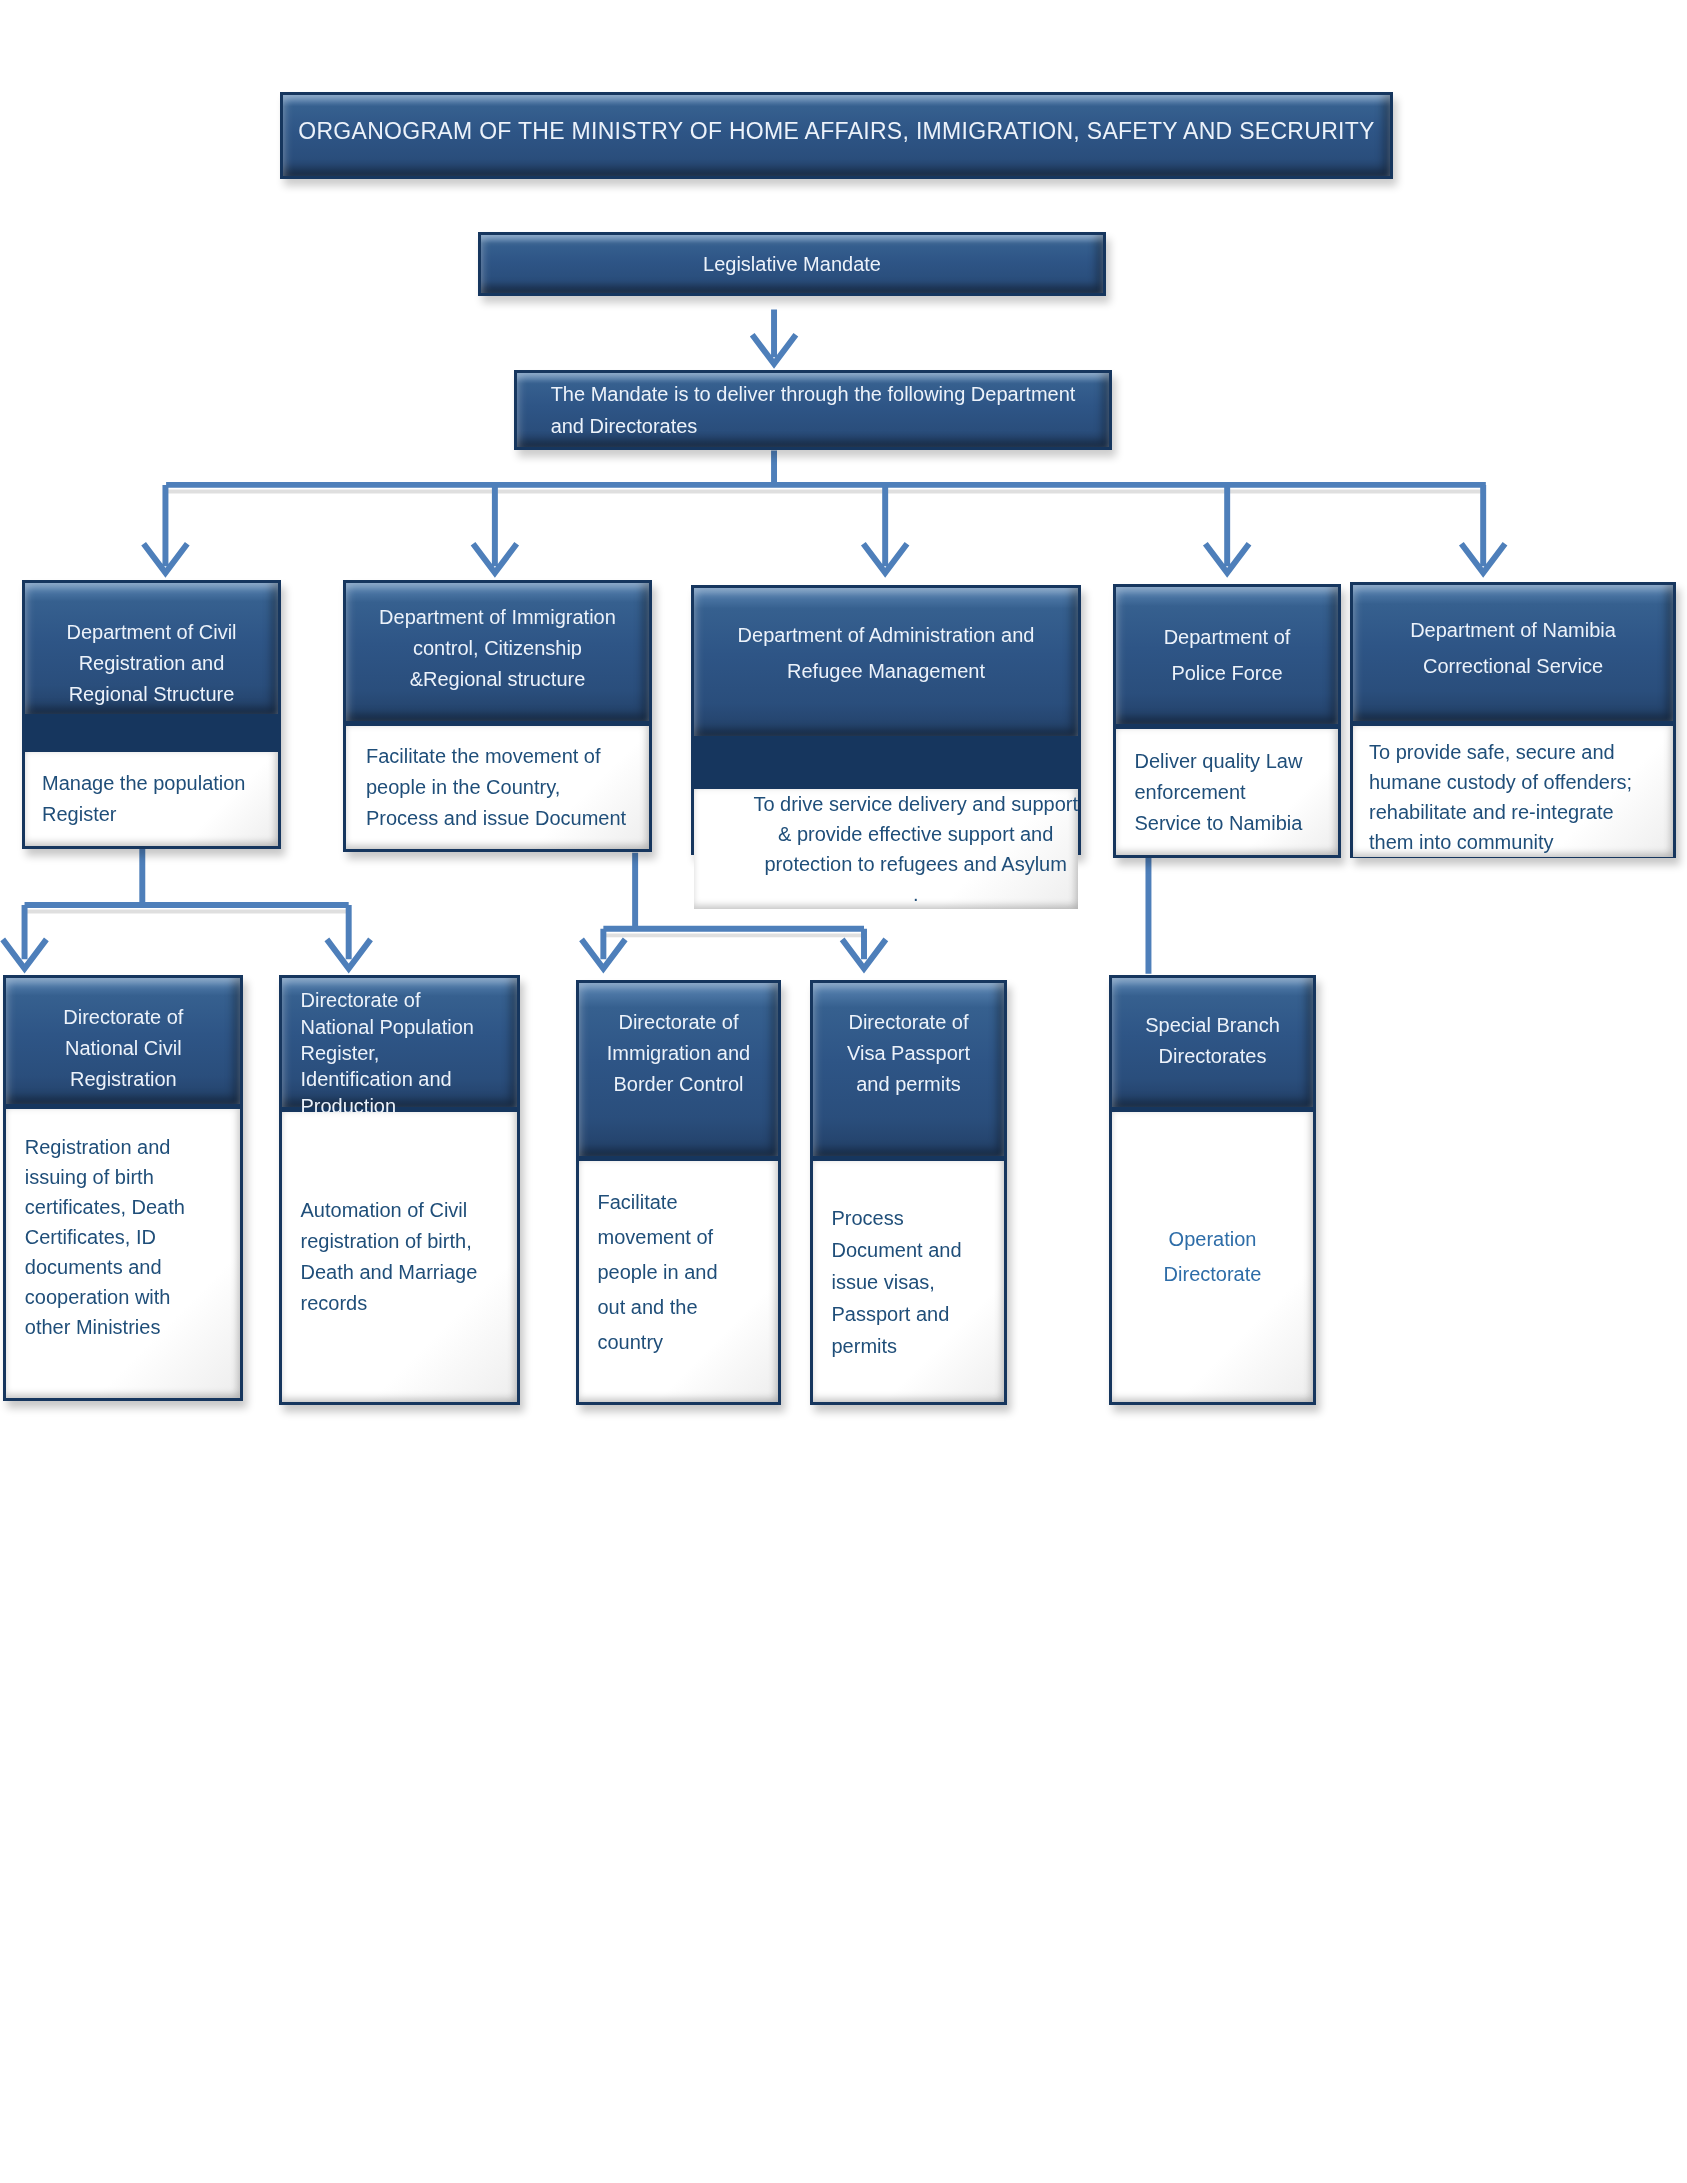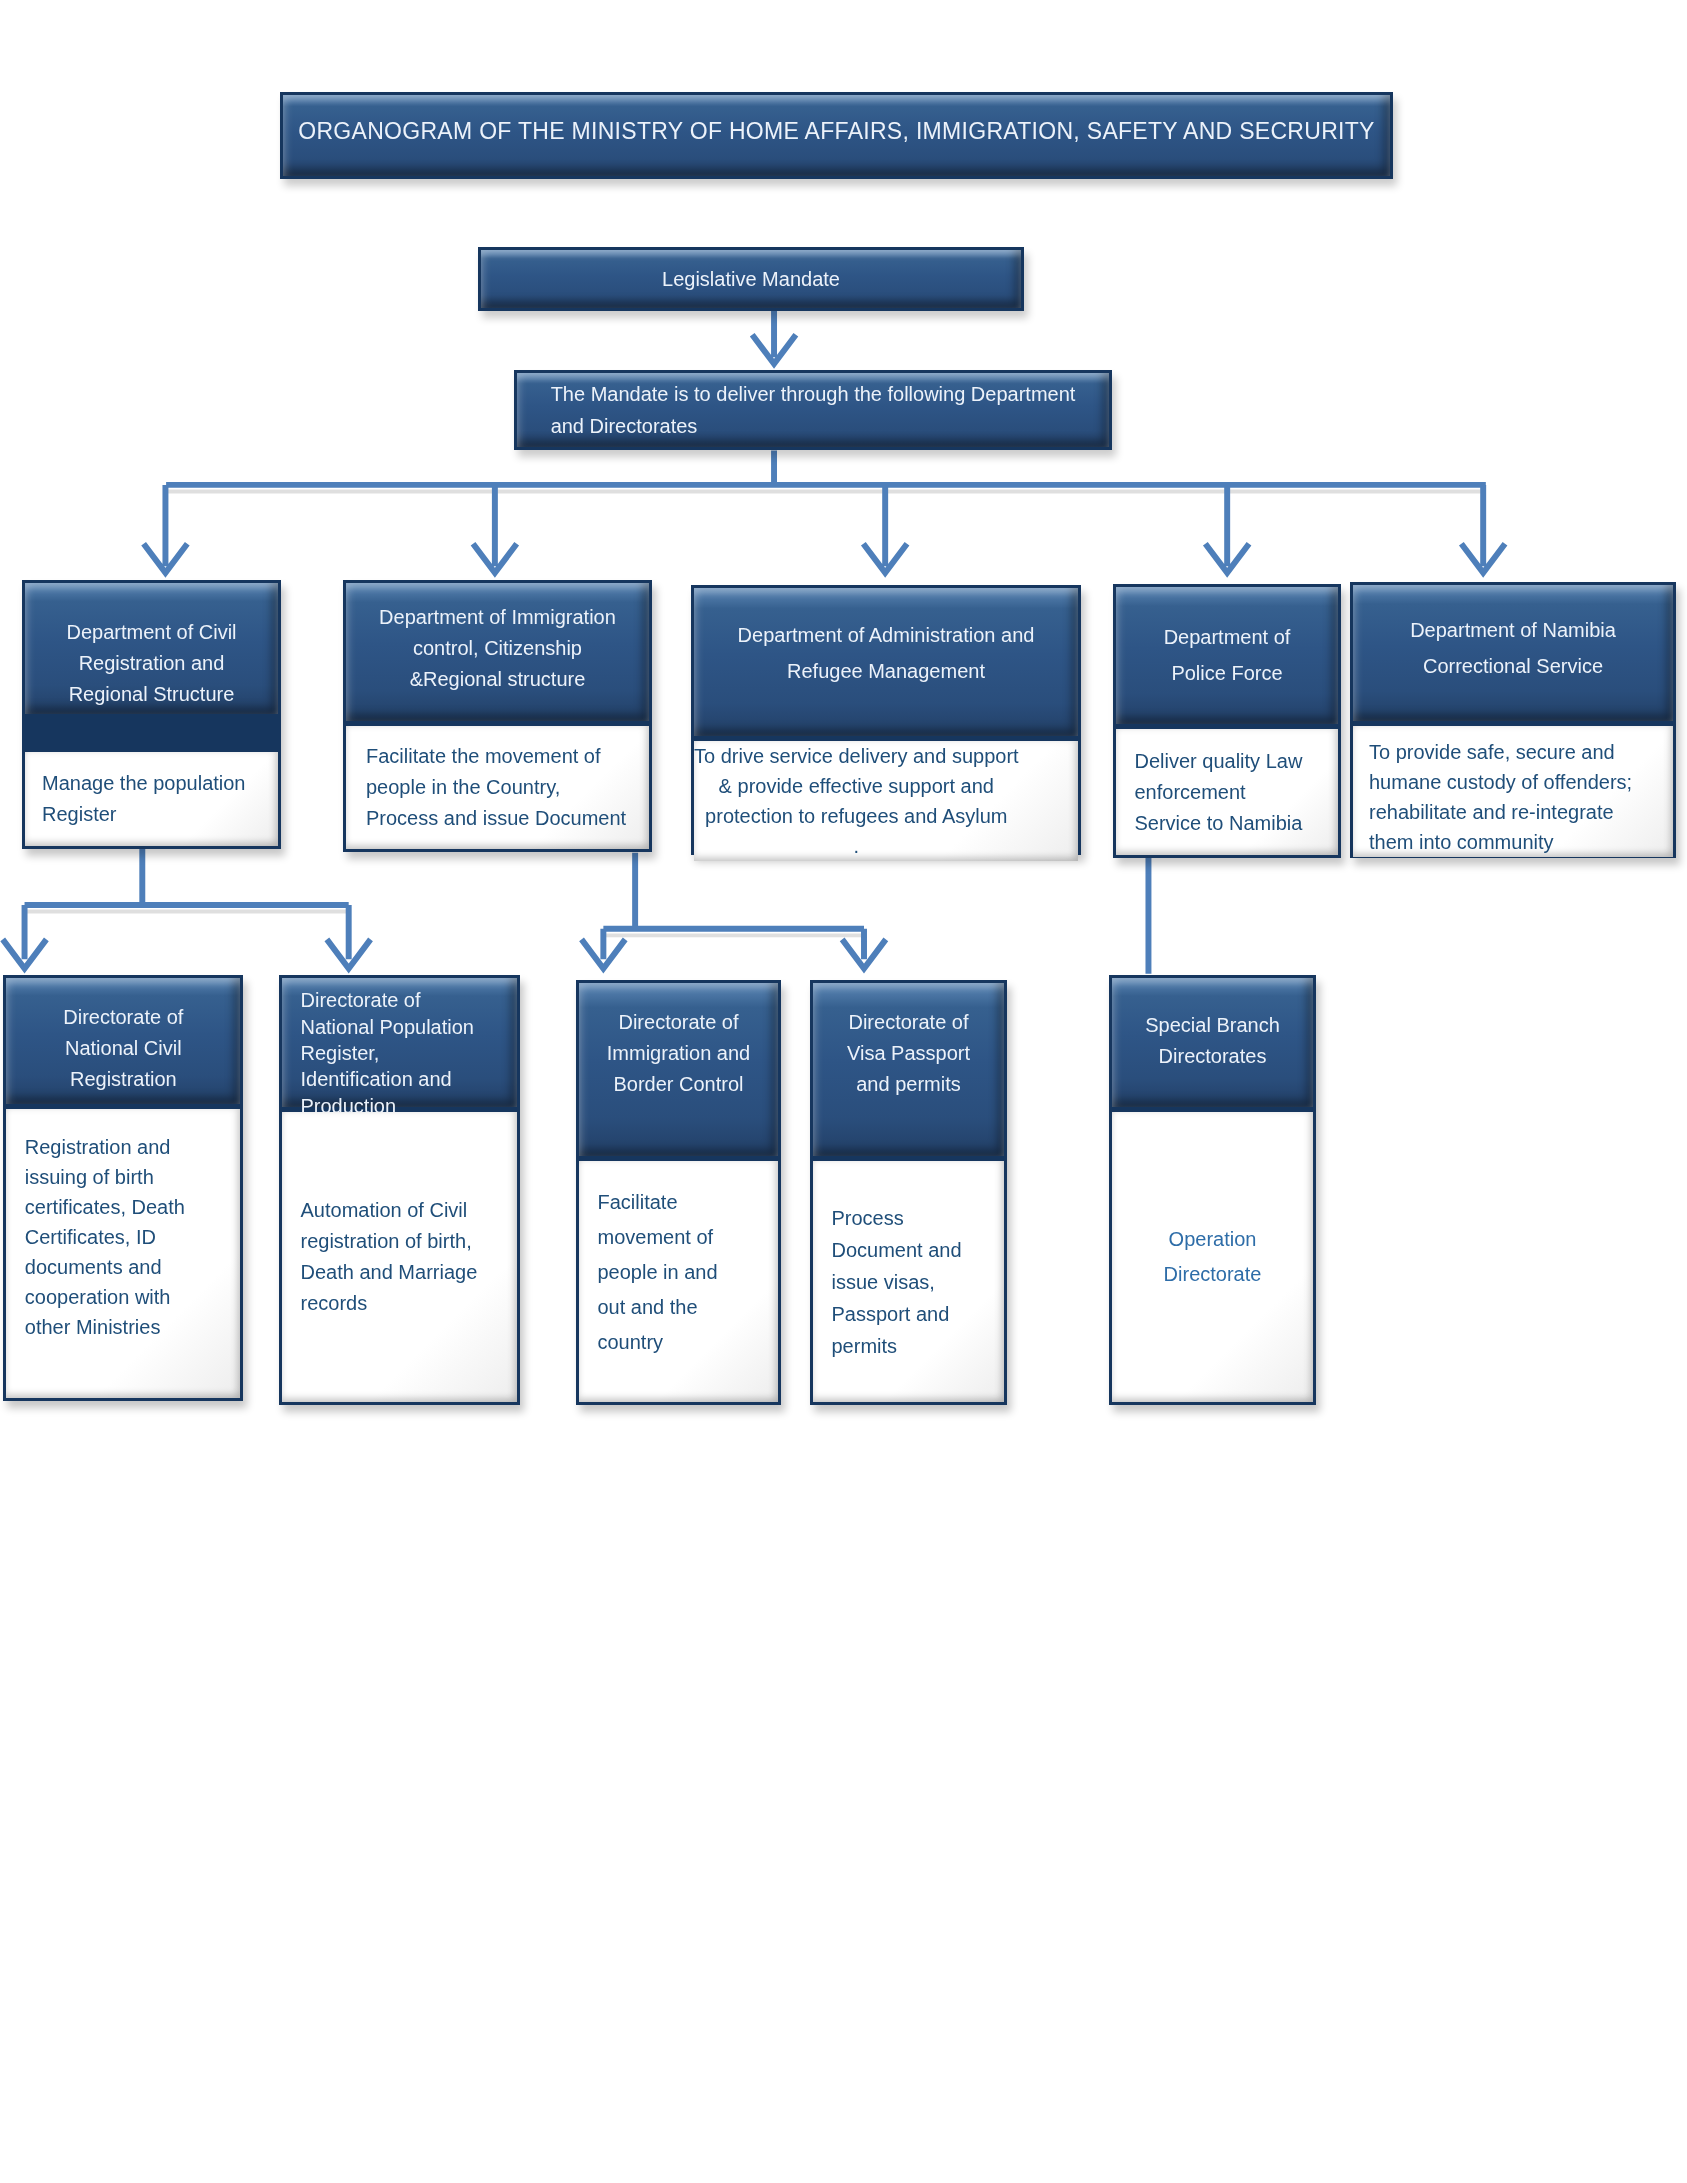--- a/index.html
+++ b/index.html
@@ -76,21 +76,21 @@
       <path d="M960 1289 V1404 M912 1404 H1306 M912 1404 V1450 M1306 1404 V1450
                M879 1420 L912 1464 L945 1420 M1273 1420 L1306 1464 L1339 1420"></path>
       <path d="M1736 1297 V1472"></path>
     </g>
   </svg>
 
   <div class="banner" style="left:280px; top:92px; width:1113px; height:87px; padding-top:18.5px;justify-content:center;">
     <div class="t title-t">ORGANOGRAM OF THE MINISTRY OF HOME AFFAIRS, IMMIGRATION, SAFETY AND SECRURITY</div>
   </div>
 
-  <div class="banner" style="left:478px; top:247px; width:546px; height:64px; align-items:center;">
+  <div class="banner" style="left:478px; top:232px; width:628px; height:64px; align-items:center;">
     <div class="t">Legislative Mandate</div>
   </div>
 
   <div class="banner" style="left:478px; top:370px; width:598px; height:80px; align-items:center;margin-left:36px;">
     <div class="t" style="line-height:1.6;">The Mandate is to deliver through the following Department
 and Directorates</div>
   </div>
 
   <div class="node" style="left:22px; top:580px; width:259px; height:269px;">
     <div class="hdr" style="height:136px; padding-top:34px;">
@@ -115,21 +115,21 @@
 people in the Country,
 Process and issue Document</div>
     </div>
   </div>
 
   <div class="node" style="left:691px; top:585px; width:390px; height:270px;">
     <div class="hdr" style="height:153px; padding-top:29px;">
       <div class="t" style="line-height:1.8;">Department of Administration and
 Refugee Management</div>
     </div>
-    <div class="body vcenter center" style="justify-content:flex-start;">
+    <div class="body vcenter center" style="justify-content:flex-end;margin-top:48px;">
       <div class="t" style="line-height:1.5;">To drive service delivery and support
 &amp; provide effective support and
 protection to refugees and Asylum
 .</div>
     </div>
   </div>
 
   <div class="node" style="left:1350px; top:582px; width:326px; height:276px;">
     <div class="hdr" style="height:141px; padding-top:26.5px;">
       <div class="t" style="line-height:1.8;">Department of Namibia

